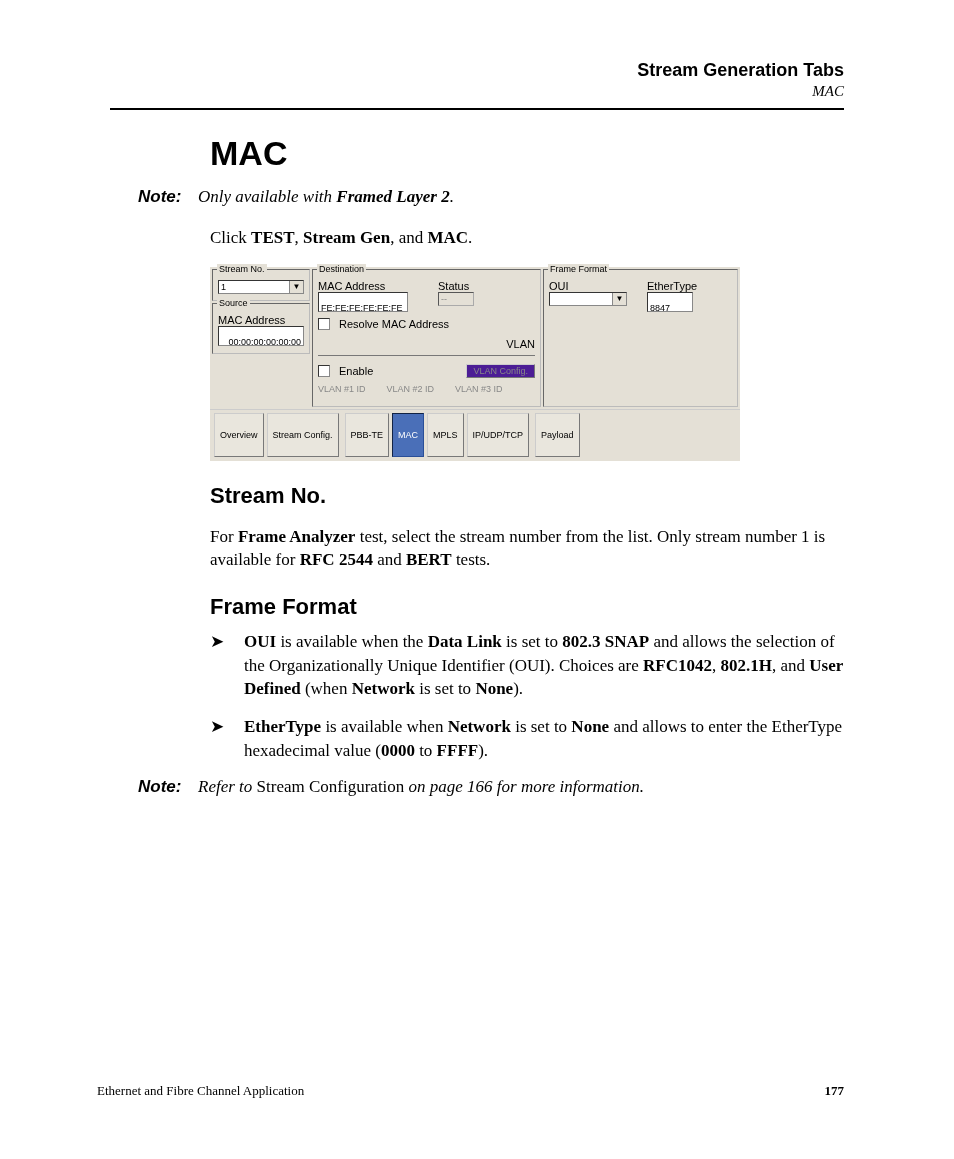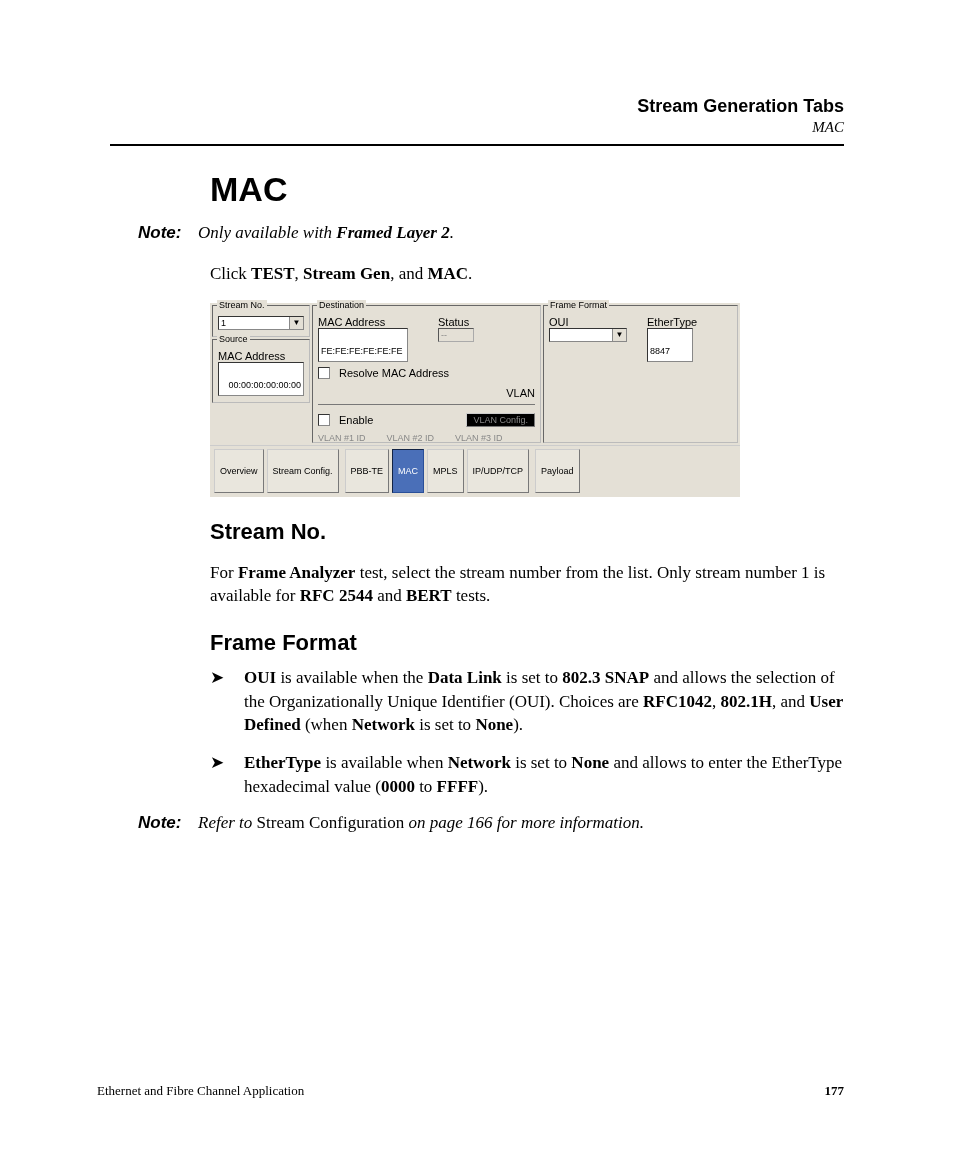--- a/index.html
+++ b/index.html
@@ -18,21 +18,20 @@
     box-sizing: border-box;
   }
   .header {
     text-align: right;
     margin-bottom: 4px;
   }
   .header-title {
     font-family: "Trebuchet MS", Verdana, sans-serif;
     font-weight: bold;
     font-size: 18px;
-    margin-top: 36px;
   }
   .header-sub {
     font-style: italic;
     font-size: 15px;
     margin-top: 2px;
   }
   .hr {
     border-top: 2px solid #000;
     margin-top: 8px;
     margin-bottom: 24px;
@@ -118,21 +117,21 @@
     padding: 0 2px;
     font-size: 9px;
   }
   .txtbox {
     display: inline-block;
     background: #fff;
     border: 1px inset #888;
     font-size: 9px;
     height: 19px;
     line-height: 13px;
-    padding: 16px 2px;
+    padding: 9px 2px;
     min-width: 80px;
     box-sizing: border-box;
   }
   .combo {
     display: flex;
     background: #fff;
     border: 1px inset #888;
     font-size: 9px;
     height: 14px;
     box-sizing: border-box;
@@ -152,21 +151,21 @@
     border: 1px inset #888;
     background: #fff;
     vertical-align: middle;
     margin-right: 3px;
   }
   .row { display: flex; gap: 6px; align-items: center; margin-bottom: 3px; }
   .lbl { font-size: 11px; }
   .btn {
     display: inline-block;
     border: 1px outset #ccc;
-    background: #000000;
+    background: #4c1d95;
     padding: 1px 6px;
     font-size: 9px;
     color: #888;
   }
   .vlan-ids { display: flex; gap: 21px; margin-top: 6px; }
   .vlan-id { color: #888; }
   .dest-row1 { display: flex; gap: 30px; }
   .dest-row1 .col {}
   .status-box {
     display: inline-block;

